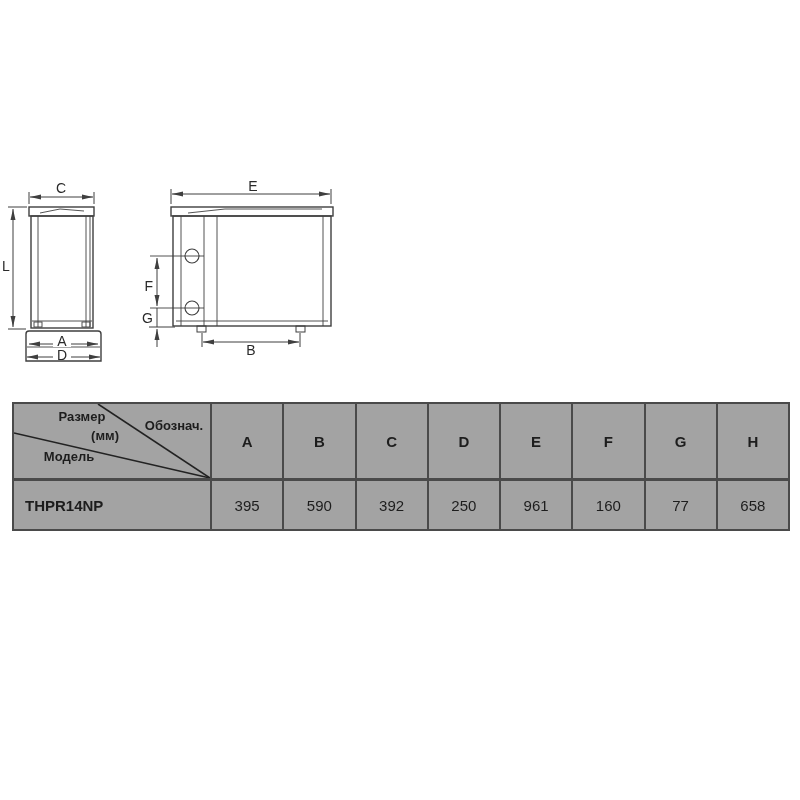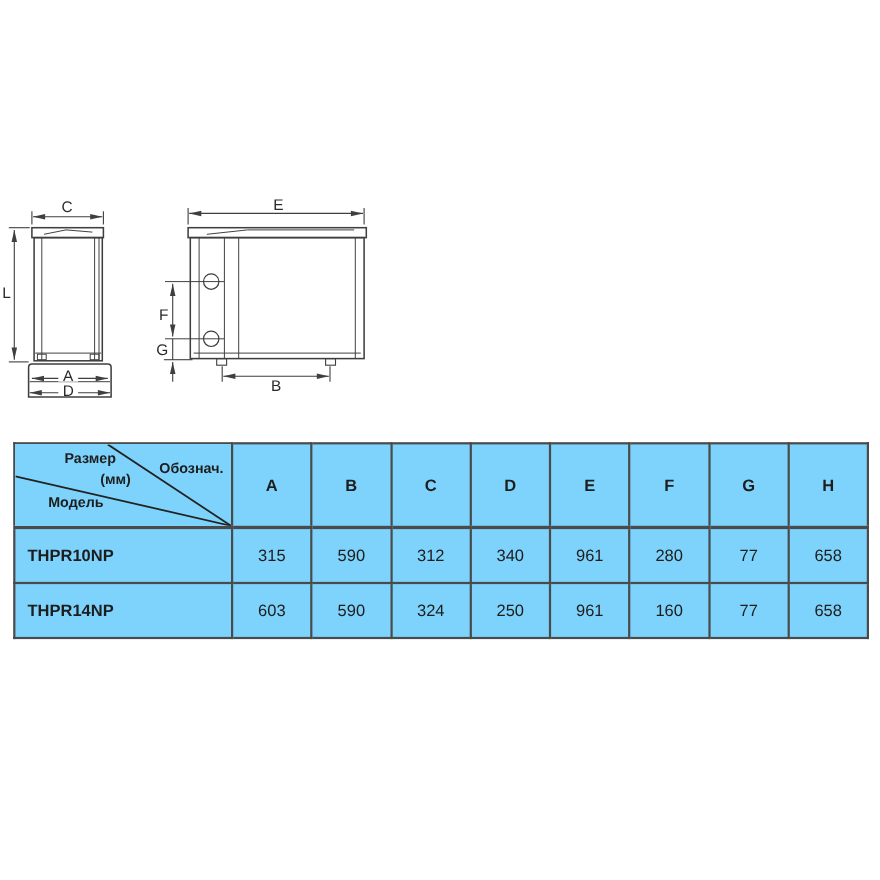--- a/index.html
+++ b/index.html
@@ -9,21 +9,21 @@
   }
   
   .drawing{position:absolute;left:0;top:0;width:360px;height:370px;}
   .drawing text{font-family:"Liberation Sans",sans-serif;font-size:14px;fill:#2a2a2a;}
   
   .spec-table{
     position:absolute;left:12px;top:402px;width:778px;
     border-collapse:collapse;table-layout:fixed;
   }
   .spec-table td,.spec-table th{
-    border:2px solid #4a4a4a;padding:0;background:#7dd3fc;
+    border:2px solid #4a4a4a;padding:0;background:#a3a3a3;
   }
   .spec-table thead th{border-bottom:3px solid #4a4a4a;}
   .col-model{width:198px;}
   .hdr-letter{font-weight:bold;font-size:15px;text-align:center;height:74px;}
   .row-data td{height:48px;font-size:15px;text-align:center;}
   .cell-model{text-align:left !important;padding-left:11px !important;font-weight:bold;}
   
   .corner-cell{position:relative;height:74px;}
   .corner-cell svg{position:absolute;left:0;top:0;width:100%;height:100%;}
   .corner-label{position:absolute;font-size:13px;line-height:14px;text-align:center;white-space:nowrap;}
@@ -148,35 +148,24 @@
         <th class="hdr-letter">C</th>
         <th class="hdr-letter">D</th>
         <th class="hdr-letter">E</th>
         <th class="hdr-letter">F</th>
         <th class="hdr-letter">G</th>
         <th class="hdr-letter">H</th>
       </tr>
     </thead>
     <tbody>
       <tr class="row-data">
-        <td class="cell-model">THPR10NP</td>
-        <td>315</td>
+        <td class="cell-model">THPR14NP</td>
+        <td>395</td>
         <td>590</td>
-        <td>312</td>
-        <td>340</td>
-        <td>961</td>
-        <td>280</td>
-        <td>77</td>
-        <td>658</td>
-      </tr>
-      <tr class="row-data">
-        <td class="cell-model">THPR14NP</td>
-        <td>603</td>
-        <td>590</td>
-        <td>324</td>
+        <td>392</td>
         <td>250</td>
         <td>961</td>
         <td>160</td>
         <td>77</td>
         <td>658</td>
       </tr>
     </tbody>
   </table>
 
 </div>

